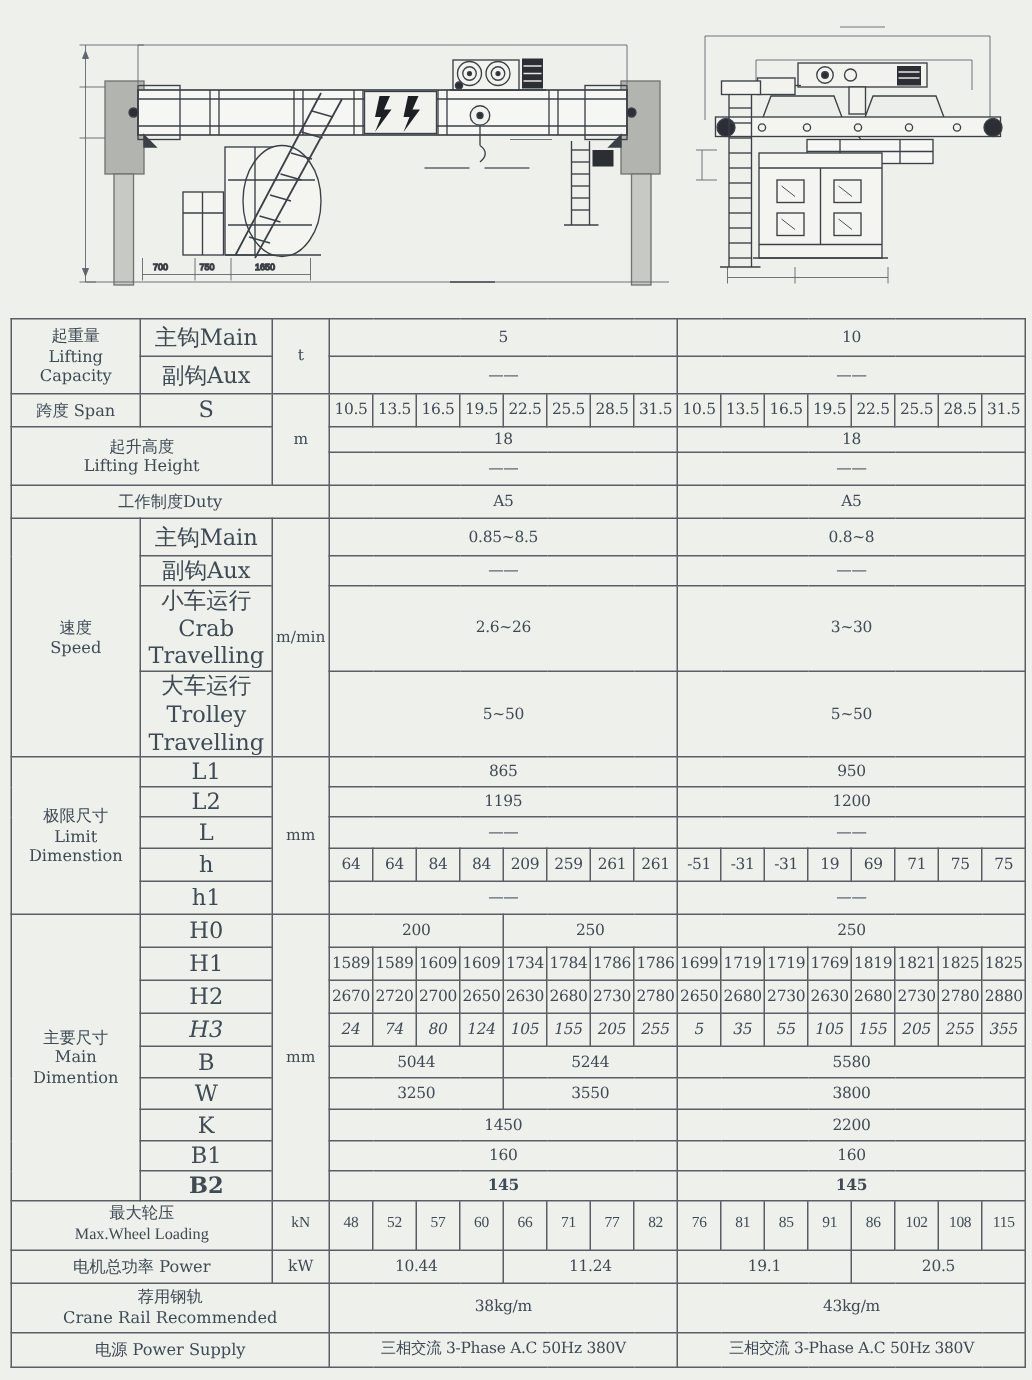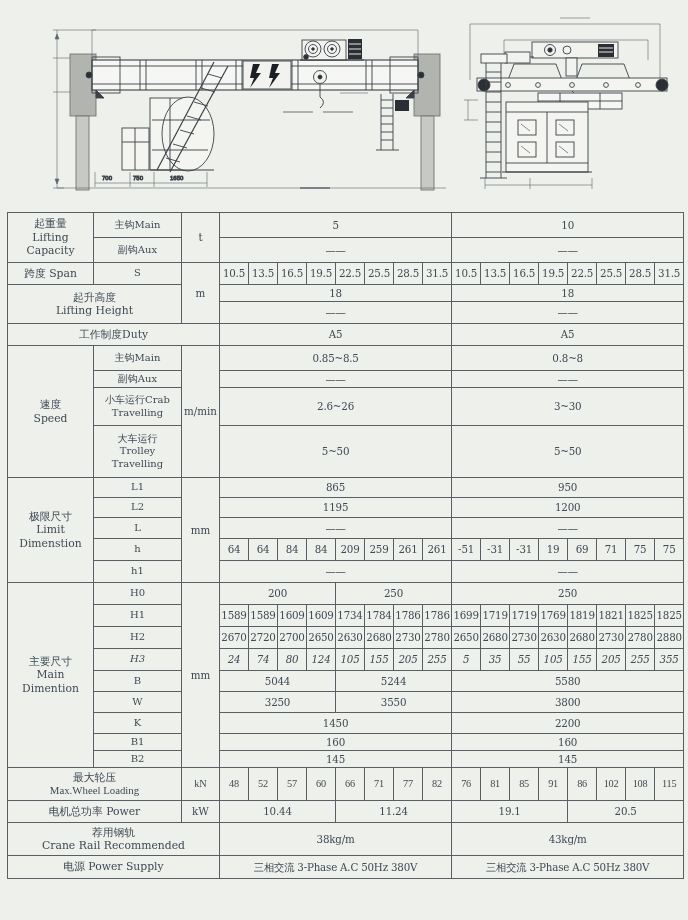--- a/index.html
+++ b/index.html
@@ -25,21 +25,21 @@
     border:1.6px solid #4e545a;
   }
   td{
     border:1px solid #585e64;
     text-align:center;vertical-align:middle;
     font-size:10.5px;line-height:1.25;
     padding:0 1px;white-space:pre-line;overflow:hidden;
     color:#3e4a54;
   }
   td.label{font-size:10.8px;margin-top:25px;}
-  td.sub{font-size:10px;}
+  td.sub{font-size:15px;}
   td.unit{font-size:10.3px;}
   td.val{font-size:10.3px;letter-spacing:-.2px;}
   tr.sec td{border-top:1.6px solid #4e545a;}
 </style>
 </head>
 <body>
 
 <div class="page">
 
   <svg width="688" height="212" viewBox="0 0 688 212">
@@ -486,21 +486,21 @@
         <tr style="height: 21px;">
           <td class="sub">K</td>
           <td colspan="8" class="val">1450</td>
           <td colspan="8" class="val">2200</td>
         </tr>
         <tr style="height: 17px;">
           <td class="sub">B1</td>
           <td colspan="8" class="val">160</td>
           <td colspan="8" class="val">160</td>
         </tr>
-        <tr style="height: 17px;">
+        <tr style="height: 17px; font-weight: bold;">
           <td class="sub">B2</td>
           <td colspan="8" class="val">145</td>
           <td colspan="8" class="val">145</td>
         </tr>
         <tr class="sec" style="height: 33px; font-family: Liberation Serif, serif;">
           <td colspan="2" class="label">最大轮压
 Max.Wheel Loading</td>
           <td class="unit">kN</td>
           <td class="val">48</td>
           <td class="val">52</td>

